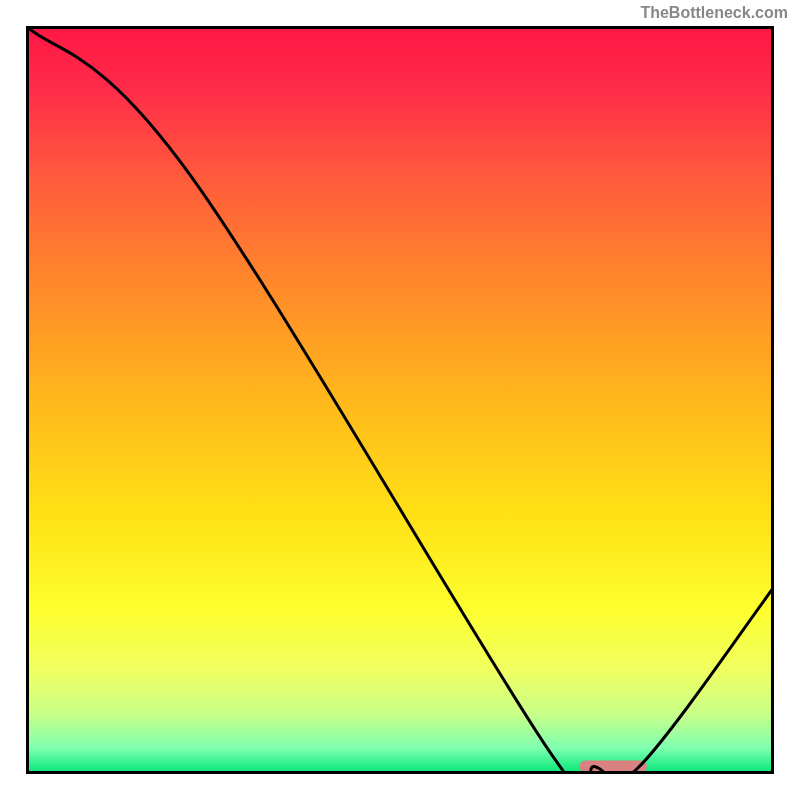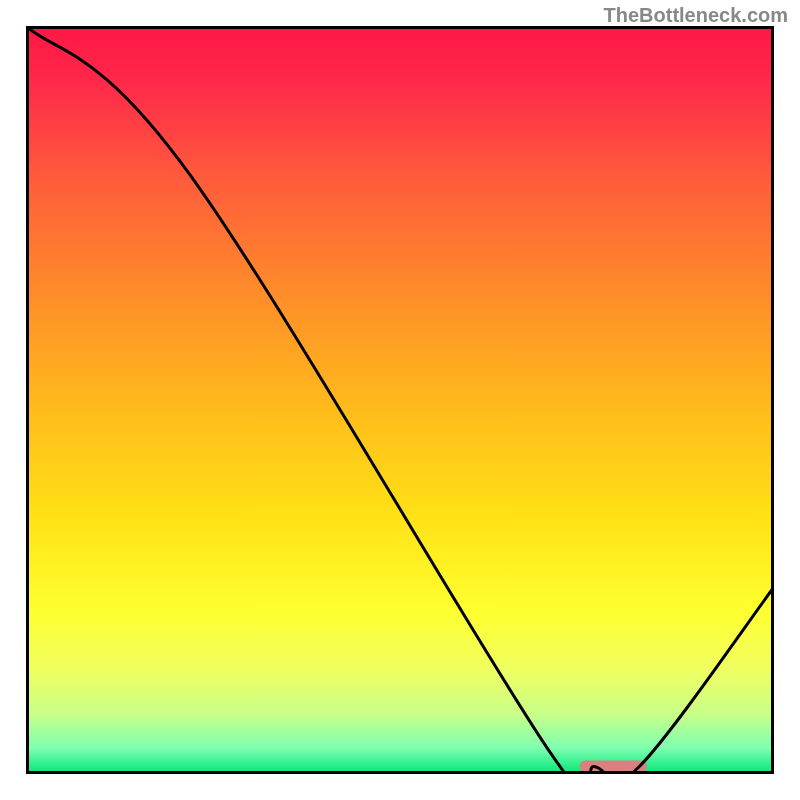--- a/index.html
+++ b/index.html
@@ -8,21 +8,21 @@
     width: 800px;
     height: 800px;
     background: #ffffff;
     font-family: Arial, sans-serif;
     position: relative;
   }
   .watermark {
     position: absolute;
     top: 4px;
     right: 12px;
-    font-size: 20px;
+    font-size: 16px;
     font-weight: bold;
     color: #888888;
     z-index: 10;
   }
   .chart-container {
     position: absolute;
     top: 26px;
     left: 26px;
     width: 748px;
     height: 748px;

